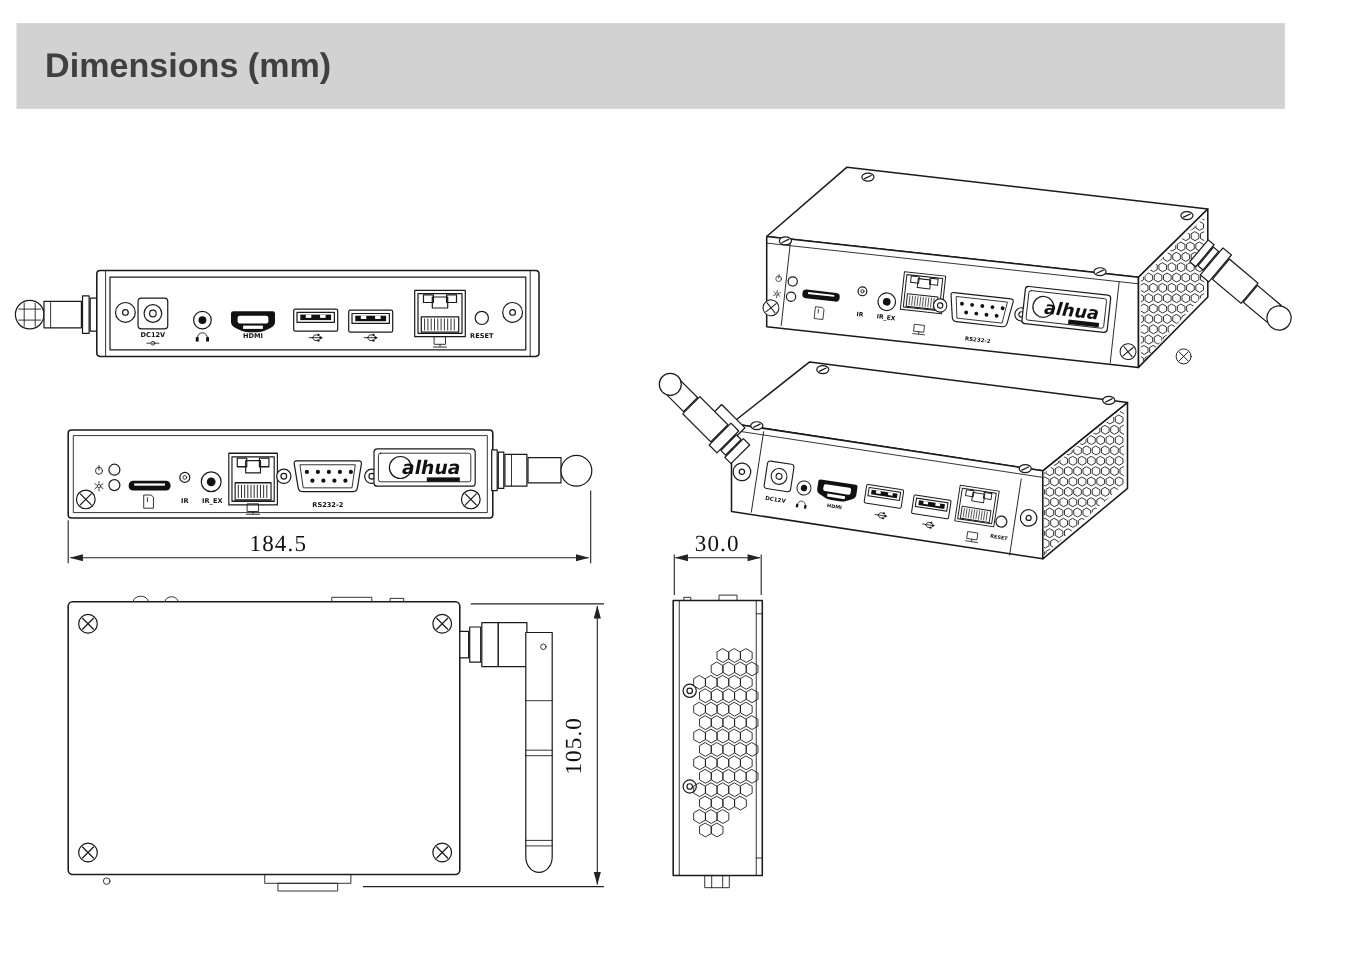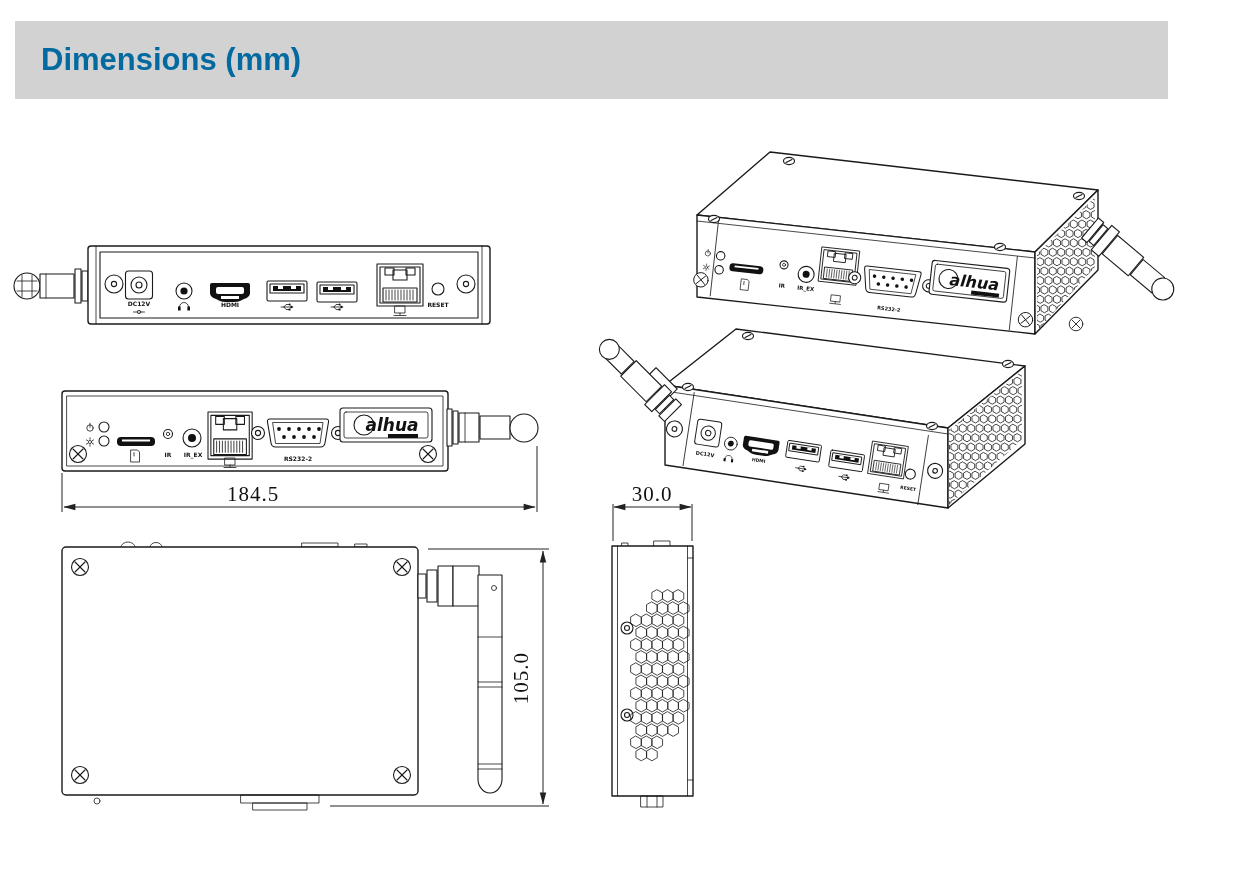--- a/index.html
+++ b/index.html
@@ -2,21 +2,21 @@
 <html style="--line: #1a1a1a; --titlebar: #d2d2d2; --bg: #ffffff;"><head>
 <meta charset="utf-8">
 <style>
   :root{ --line:#1a1a1a; --titlebar:#d2d2d2; --bg:#ffffff; }
   html,body{margin:0;padding:0;}
   body{width:1244px;height:871px;position:relative;background:var(--bg);overflow:hidden;
        font-family:"Liberation Sans",sans-serif;}
   .title-bar{position:absolute;left:15px;top:21px;width:1153px;height:78px;
              background:var(--titlebar);display:flex;align-items:center;box-sizing:border-box;
              padding-left:26px;}
-  .title-bar h1{margin:0;font-size:31px;font-weight:bold;color:#0369a1;
+  .title-bar h1{margin:0;font-size:31px;font-weight:bold;color:#404040;
                 font-family:"Liberation Sans",sans-serif;}
   svg.draw{position:absolute;left:0;top:0;}
   .ln{stroke:var(--line);stroke-width:1.1;fill:none;stroke-linecap:round;stroke-linejoin:round;}
   .thick{stroke-width:1.4;}
   .thin{stroke-width:0.8;}
   .fillw{fill:#fff;}
   .filld{fill:#111;stroke:none;}
   .lbl{font-family:"DejaVu Sans",sans-serif;font-weight:bold;fill:#111;text-anchor:middle;}
   .dim{font-family:"Liberation Serif",serif;fill:#111;text-anchor:middle;font-size:21px;letter-spacing:1px;}
   .dimline{stroke:#222;stroke-width:1;fill:none;}

